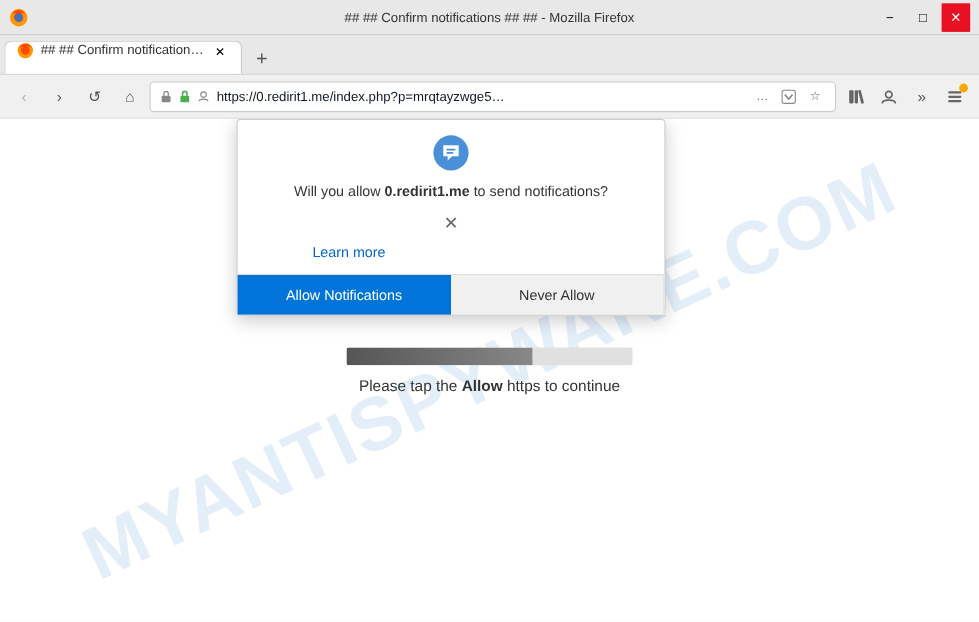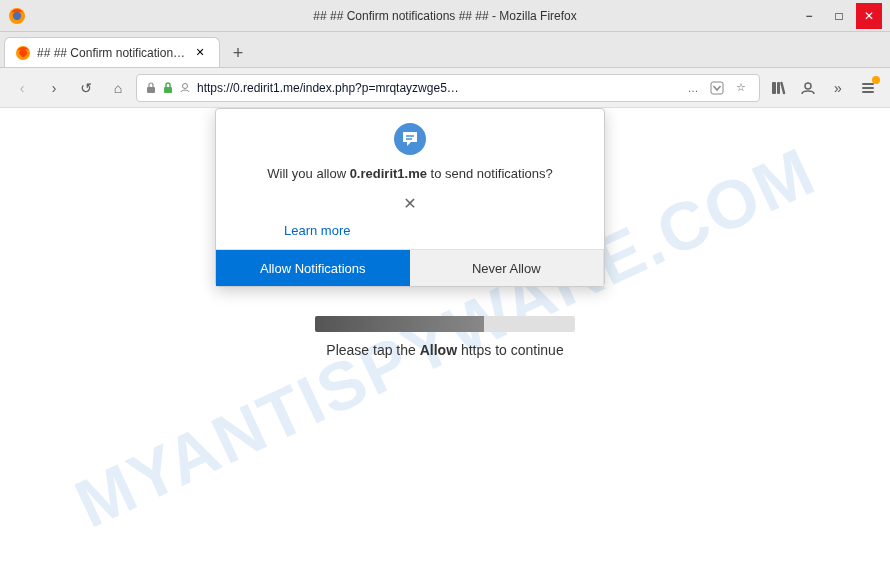--- a/index.html
+++ b/index.html
@@ -72,21 +72,20 @@
       background: #e8e8e8;
       height: 36px;
       display: flex;
       align-items: flex-end;
       padding: 0 4px;
       border-bottom: 1px solid #ccc;
     }
 
     .tab {
       display: flex;
-      align-items: center;
       background: #fff;
       height: 30px;
       padding: 0 10px;
       border-radius: 6px 6px 0 0;
       font-size: 12px;
       min-width: 180px;
       max-width: 220px;
       gap: 6px;
       border: 1px solid #ccc;
       border-bottom: none;

